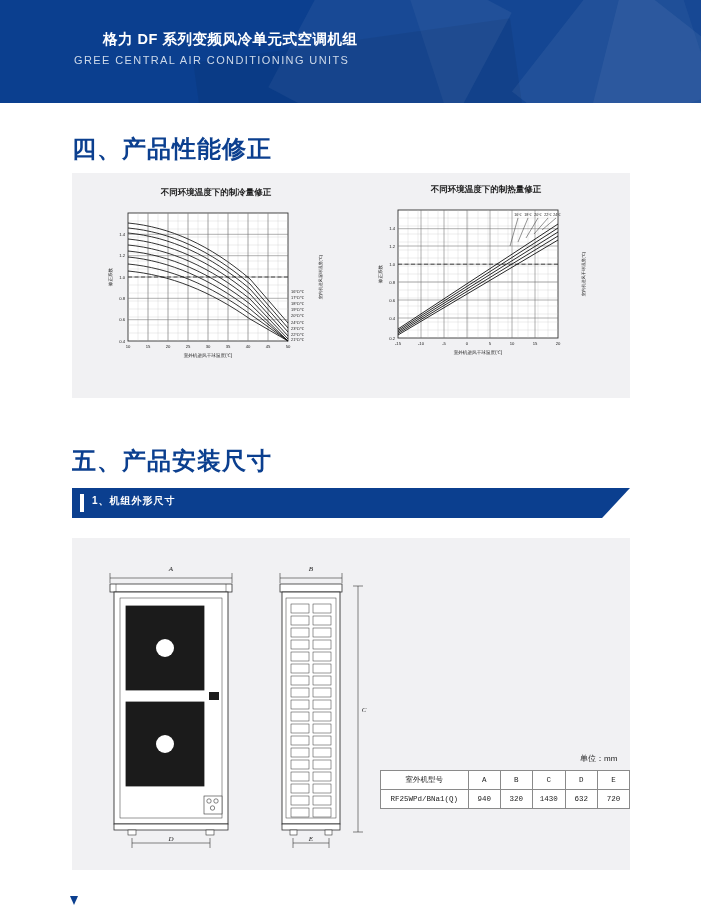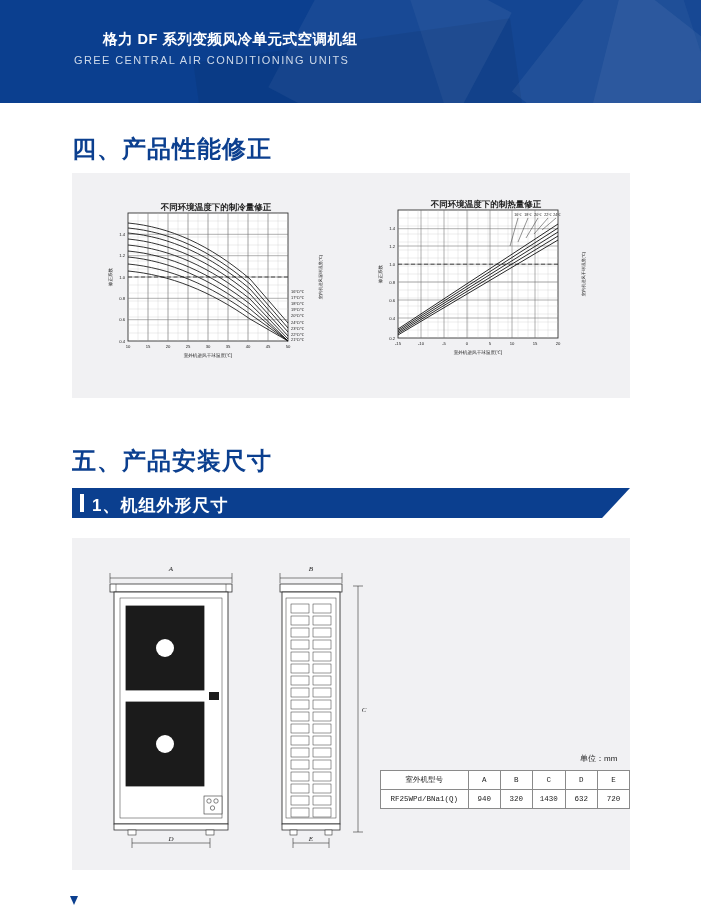--- a/index.html
+++ b/index.html
@@ -96,21 +96,21 @@
   }
   .sub-ribbon .accent {
     position: absolute;
     left: 8px; top: 6px;
     width: 4px; height: 18px;
     background: #ffffff;
   }
   .sub-ribbon .txt {
     position: absolute;
     left: 20px; top: 6px;
-    font-size: 17px;
+    font-size: 10px;
     font-weight: bold;
     color: #ffffff;
     letter-spacing: 1px;
   }
 
   
   .panel {
     position: absolute;
     background: #f1f1f3;
   }
@@ -121,21 +121,20 @@
   .chart-block { position: absolute; }
   #chart-cool { left: 18px; top: 14px; width: 252px; height: 198px; }
   #chart-heat { left: 288px; top: 11px; width: 252px; height: 198px; }
   .chart-title {
     position: absolute;
     top: 0; left: 0; width: 100%;
     text-align: center;
     font-size: 8.5px;
     font-weight: bold;
     color: #1b1b1b;
-    margin-top: 15px;
   }
   .chart-svg { position: absolute; left: 0; top: 18px; }
 
   
   .drawing { position: absolute; }
   #front-view { left: 20px; top: 22px; }
   #side-view  { left: 190px; top: 22px; }
 
   
   .unit-note {

